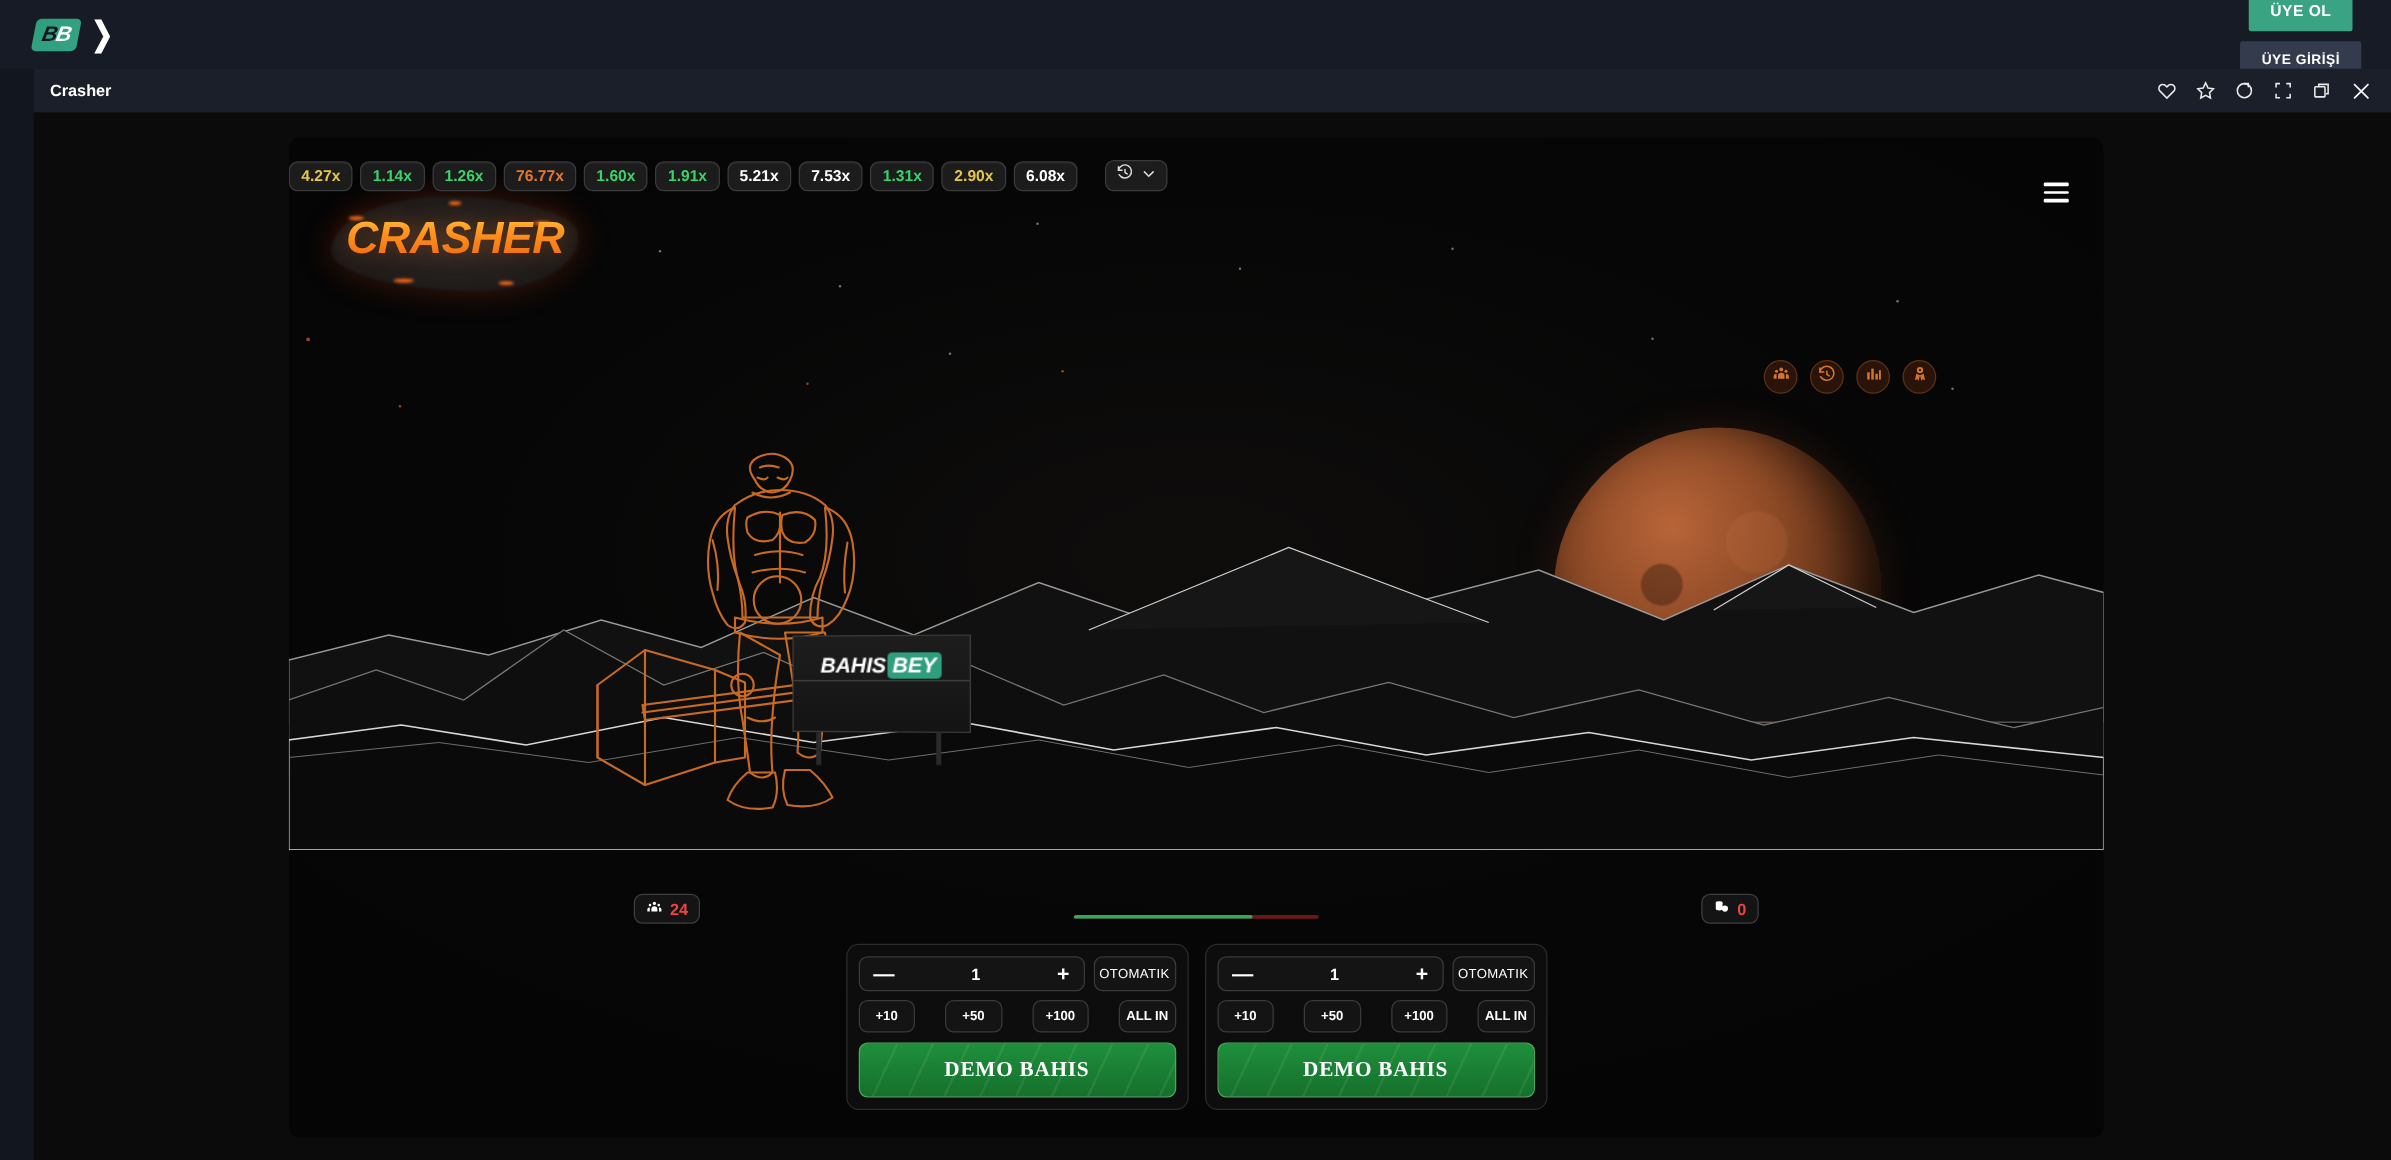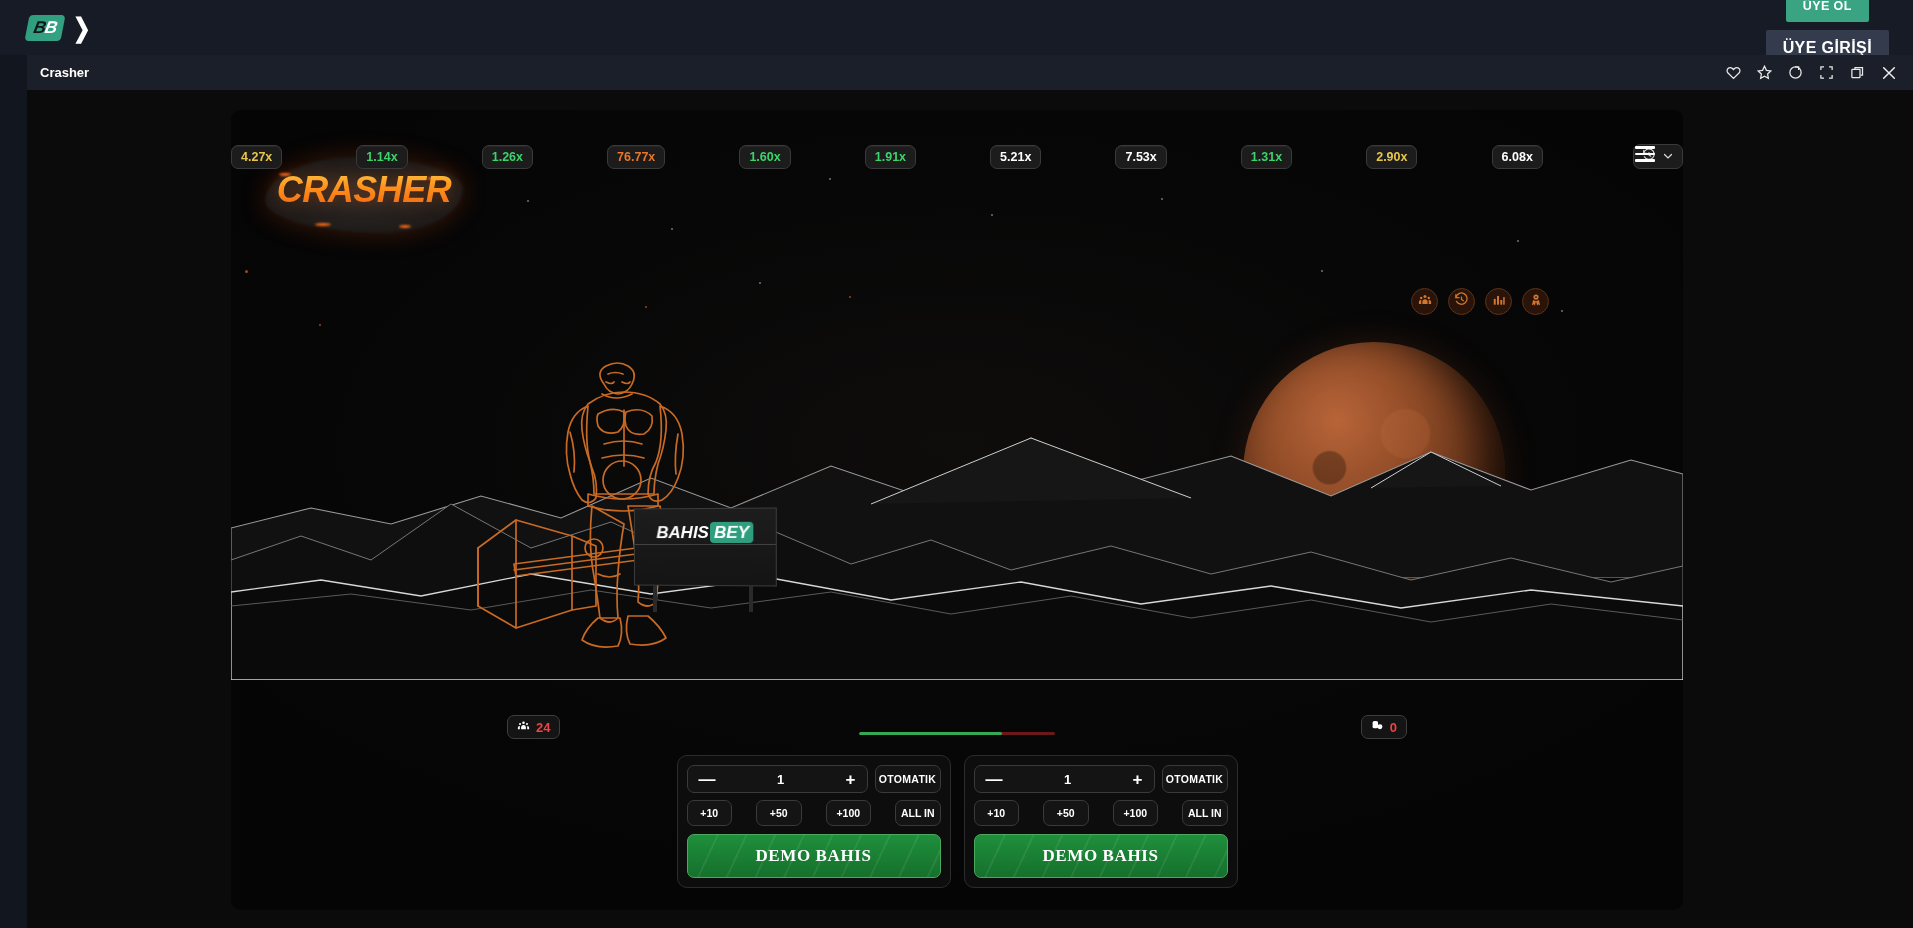--- a/index.html
+++ b/index.html
@@ -42,21 +42,21 @@
     display: flex; align-items: center; gap: 8px; flex-direction: column;
   }
   .btn-signup {
     background: #3aa382; color: #fff;
     font-size: 12.5px; font-weight: bold; letter-spacing: .4px;
     padding: 9px 17px; border: none; border-radius: 2px;
     cursor: pointer;
   }
   .btn-login {
     background: #333b4c; color: #fff;
-    font-size: 16px; font-weight: bold; letter-spacing: .4px;
+    font-size: 11px; font-weight: bold; letter-spacing: .4px;
     padding: 9px 17px; border: none; border-radius: 2px;
     cursor: pointer;
   }
 
   
   .gamebar {
     position: absolute; left: 27px; top: 55px;
     width: 1886px; height: 35px;
     background: #1b1f29;
     display: flex; align-items: center;
@@ -108,22 +108,22 @@
       radial-gradient(circle at 33% 48%, rgba(30,15,7,.35) 0 7%, transparent 8%),
       radial-gradient(circle at 62% 35%, rgba(210,120,70,.18) 0 10%, transparent 11%);
   }
 
   
   .ridge { position: absolute; left: 0; width: 1452px; }
   .ridge svg { display: block; width: 100%; height: 100%; }
 
   
   .hist {
-    position: absolute; left: 0; top: 16px; width: 1452px;
-    display: flex; justify-content: space-between; align-items: center;
+    position: absolute; left: 0; top: 0; width: 1452px;
+    display: flex; justify-content: flex-start; align-items: center;
     gap: 6px; padding-top: 18px;
     z-index: 12;
   }
   .chip {
     background: #1c1c1c; border: 1px solid #3a3a3a;
     border-radius: 7px; padding: 4px 9px;
     font-size: 12.5px; font-weight: bold; color: #fff;
     white-space: nowrap;
     box-shadow: inset 0 1px 0 rgba(255,255,255,.05);
   }
@@ -274,21 +274,21 @@
     padding: 0 11px;
   }
   .stepper .sbtn {
     color: #fff; font-size: 17px; font-weight: bold; line-height: 1;
     cursor: pointer; user-select: none;
   }
   .stepper .sval { color: #fff; font-size: 13px; font-weight: bold; }
   .auto-btn {
     width: 66px; height: 28px;
     background: #141414; border: 1px solid #3a3a3a; border-radius: 7px;
-    color: #fff; font-size: 10.5px; font-weight: bold; letter-spacing: .3px;
+    color: #fff; font-size: 10.5px; font-weight: normal; letter-spacing: .3px;
     display: flex; align-items: center; justify-content: center;
     cursor: pointer;
   }
   .prow2 { display: flex; gap: 24px; margin-top: 7px; }
   .quick {
     flex: 1; height: 26px;
     background: #141414; border: 1px solid #3a3a3a; border-radius: 7px;
     color: #fff; font-size: 10.5px; font-weight: bold;
     display: flex; align-items: center; justify-content: center;
     cursor: pointer;

